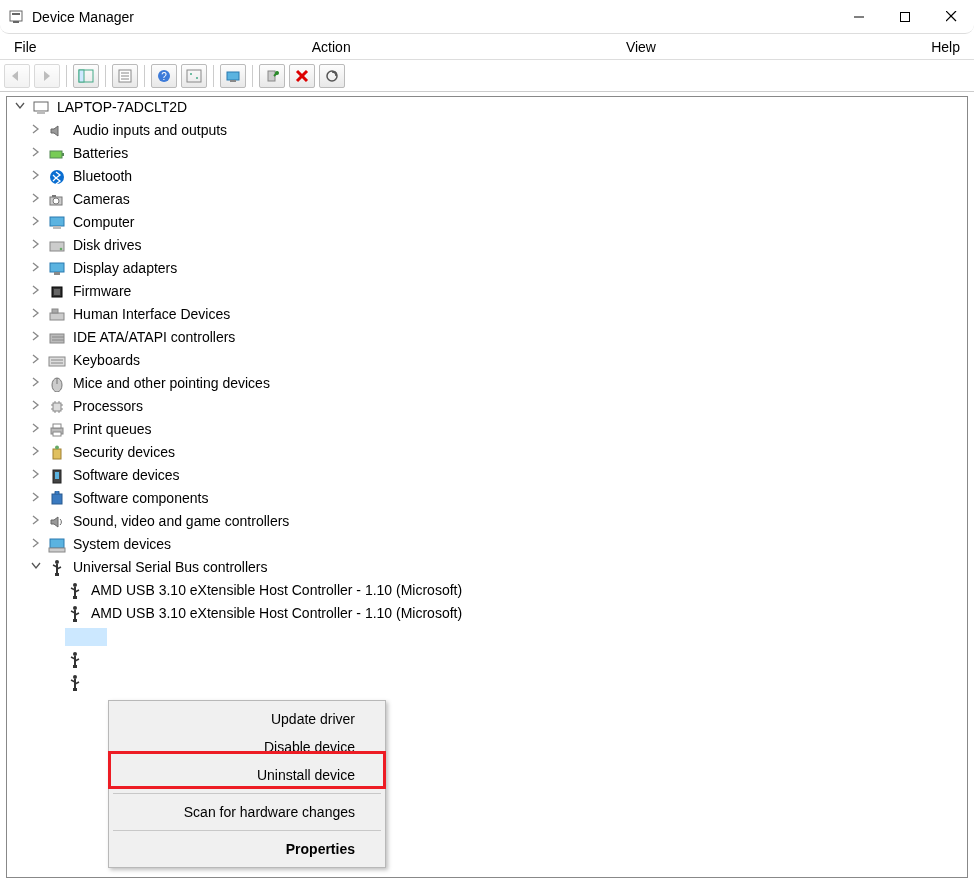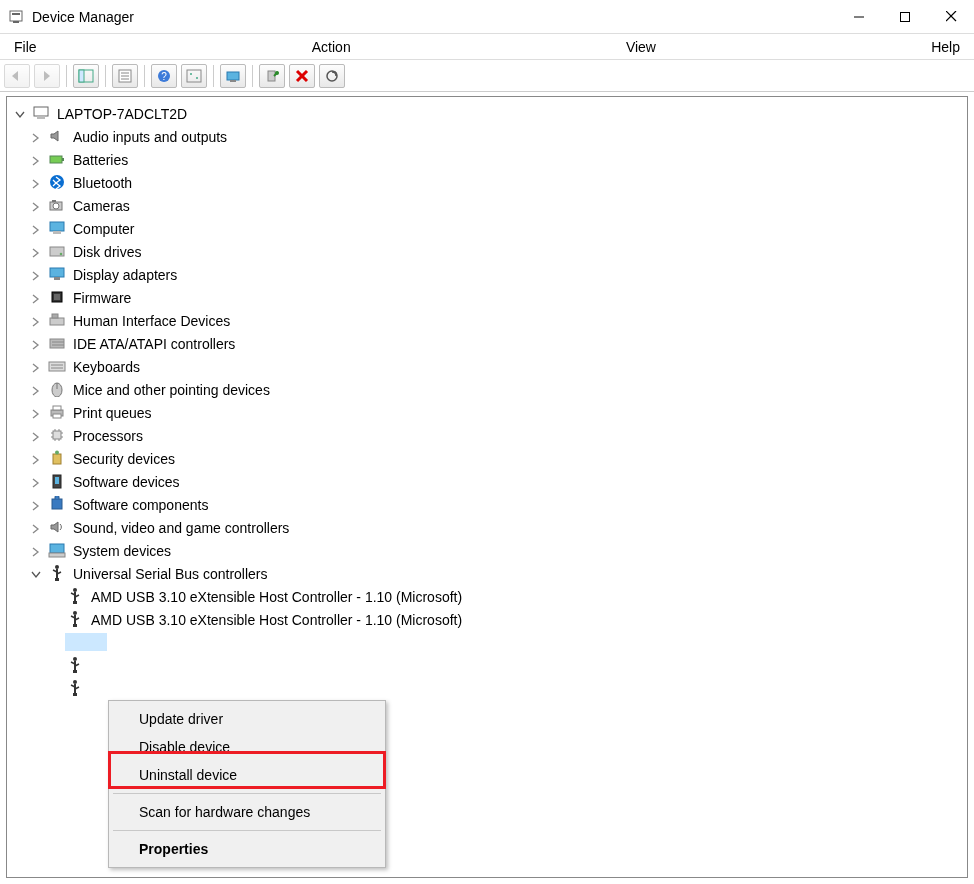--- a/index.html
+++ b/index.html
@@ -13,20 +13,21 @@
     height: 884px;
     overflow: hidden;
     position: relative;
   }
   .titlebar {
     height: 34px;
     display: flex;
     align-items: center;
     padding: 0 0 0 8px;
     border-bottom: 1px solid #ddd;
+    border-radius: 9px;
   }
   .titlebar .app-icon {
     width: 16px; height: 16px;
     margin-right: 8px;
     display:flex;align-items:center;justify-content:center;
   }
   .titlebar .title {
     font-size: 14px;
     flex: 1;
   }
@@ -75,21 +76,21 @@
     bottom: 6px;
     border: 1px solid #888;
     overflow: hidden;
     background:#fff;
   }
   .tree {
     padding: 2px 0 0 0;
     font-size: 14px;
   }
   .row {
-    display:flex;align-items:flex-end;
+    display:flex;align-items:flex-start;
     height: 23px;
     padding-left: 6px;
     white-space: nowrap;
   }
   .expander {
     width: 14px; height: 14px;
     display:flex;align-items:center;justify-content:center;
     color:#666;
     font-size: 10px;
     margin-right: 4px;
@@ -108,20 +109,21 @@
   .ctxmenu {
     position:absolute;
     left: 108px;
     top: 700px;
     width: 278px;
     background: #f0f0f0;
     border: 1px solid #b8b8b8;
     box-shadow: 2px 2px 4px rgba(0,0,0,0.25);
     padding: 4px 2px;
     font-size: 14px;
+    text-align: right;
   }
   .ctxitem {
     padding: 6px 28px;
   }
   .ctxsep {
     height:1px;background:#c8c8c8;margin:4px 2px;
   }
   .highlight-box {
     position:absolute;
     left: 108px;
@@ -445,49 +447,49 @@
           <span class="label">Mice and other pointing devices</span>
         </div>
         <div class="row">
           <span class="spacer" style="width:16px"></span>
           <span class="expander">
             <svg width="10" height="10">
               <path d="M2 1 L7 5 L2 9" fill="none" stroke="#888" stroke-width="1.3"></path>
             </svg>
           </span>
           <span class="node-icon">
-            <svg width="18" height="16">
-              <rect x="3" y="6" width="12" height="6" fill="#bbb" stroke="#888"></rect>
-              <rect x="5" y="2" width="8" height="4" fill="#fff" stroke="#888"></rect>
-              <rect x="5" y="10" width="8" height="4" fill="#fff" stroke="#888"></rect>
-            </svg>
-          </span>
-          <span class="label">Print queues</span>
-        </div>
-        <div class="row">
-          <span class="spacer" style="width:16px"></span>
-          <span class="expander">
-            <svg width="10" height="10">
-              <path d="M2 1 L7 5 L2 9" fill="none" stroke="#888" stroke-width="1.3"></path>
-            </svg>
-          </span>
-          <span class="node-icon">
             <svg width="16" height="16">
               <rect x="4" y="4" width="8" height="8" fill="#ddd" stroke="#888"></rect>
               <line x1="2" y1="6" x2="4" y2="6" stroke="#888"></line>
               <line x1="2" y1="10" x2="4" y2="10" stroke="#888"></line>
               <line x1="12" y1="6" x2="14" y2="6" stroke="#888"></line>
               <line x1="12" y1="10" x2="14" y2="10" stroke="#888"></line>
               <line x1="6" y1="2" x2="6" y2="4" stroke="#888"></line>
               <line x1="10" y1="2" x2="10" y2="4" stroke="#888"></line>
               <line x1="6" y1="12" x2="6" y2="14" stroke="#888"></line>
               <line x1="10" y1="12" x2="10" y2="14" stroke="#888"></line>
             </svg>
           </span>
           <span class="label">Processors</span>
+        </div>
+        <div class="row">
+          <span class="spacer" style="width:16px"></span>
+          <span class="expander">
+            <svg width="10" height="10">
+              <path d="M2 1 L7 5 L2 9" fill="none" stroke="#888" stroke-width="1.3"></path>
+            </svg>
+          </span>
+          <span class="node-icon">
+            <svg width="18" height="16">
+              <rect x="3" y="6" width="12" height="6" fill="#bbb" stroke="#888"></rect>
+              <rect x="5" y="2" width="8" height="4" fill="#fff" stroke="#888"></rect>
+              <rect x="5" y="10" width="8" height="4" fill="#fff" stroke="#888"></rect>
+            </svg>
+          </span>
+          <span class="label">Print queues</span>
         </div>
         <div class="row">
           <span class="spacer" style="width:16px"></span>
           <span class="expander">
             <svg width="10" height="10">
               <path d="M2 1 L7 5 L2 9" fill="none" stroke="#888" stroke-width="1.3"></path>
             </svg>
           </span>
           <span class="node-icon">
             <svg width="14" height="16">

